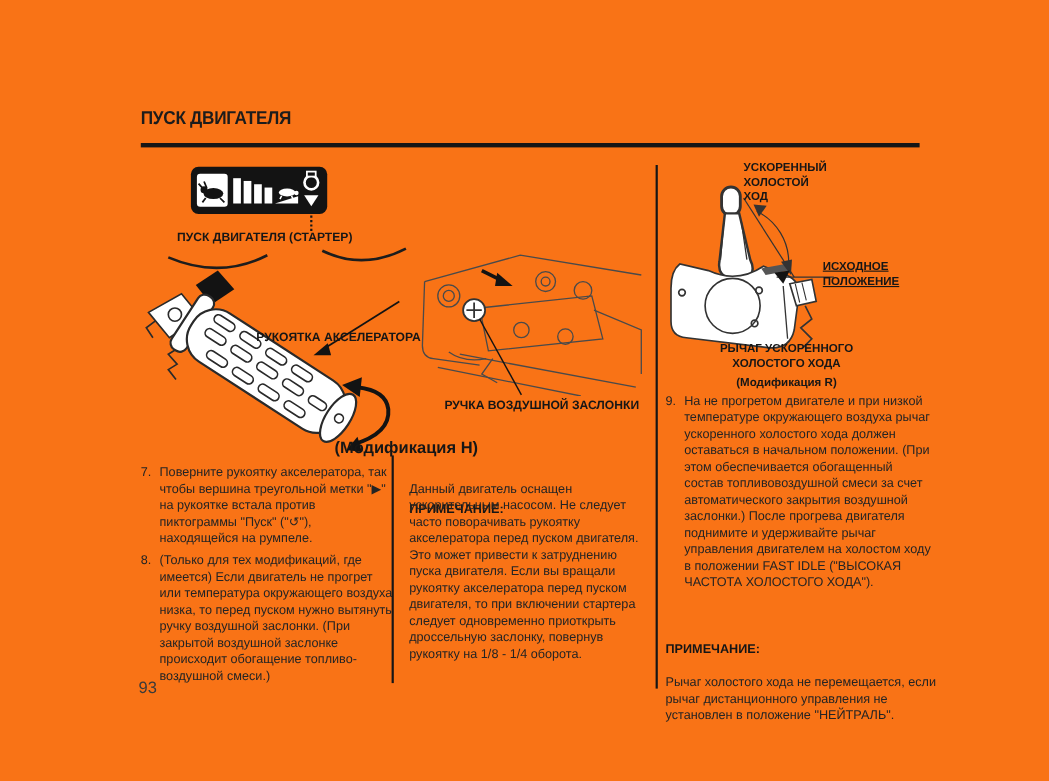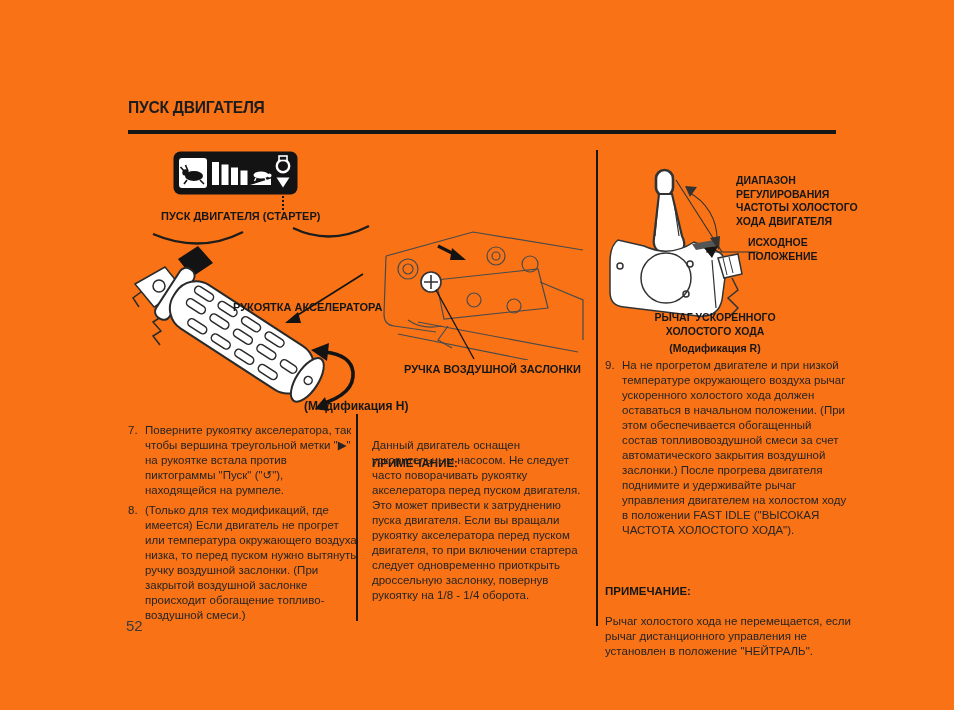--- a/index.html
+++ b/index.html
@@ -16,21 +16,21 @@
   .lbl{font-size:11px;font-weight:bold;line-height:1.28;color:#161616;white-space:nowrap;text-align:right;}
   .lbl-sm{font-size:10.5px;font-weight:bold;line-height:1.3;color:#161616;}
   .pre{white-space:pre-line;}
   .body-txt{font-size:11.5px;line-height:15px;color:#242424;}
   .step{display:flex;}
   .step .num{width:17px;flex:0 0 17px;}
   .step .txt{flex:1;}
   .note-h{font-size:11.5px;font-weight:bold;line-height:15px;color:#161616;margin-top:33px;}
   .vdiv{width:2px;background:#161616;}
   .dash{border-left:2px dotted #161616;width:0;}
-  .caption{font-size:12px;font-weight:bold;color:#161616;}
+  .caption{font-size:15px;font-weight:bold;color:#161616;}
   .pagenum{font-size:15px;color:#3a3a3a;}
   .center{text-align:center;}
   svg{display:block;}
 </style>
 </head>
 <body>
 
 <div class="page">
 
   <div class="abs title" style="left:128px;top:98px;">ПУСК ДВИГАТЕЛЯ</div>
@@ -192,33 +192,32 @@
       <path d="M82 34 A 52 52 0 0 1 111 82" fill="none" stroke="#333333" stroke-width="1.1"></path>
       <polygon points="113,92 104,80 114,78" fill="#333333"></polygon>
       <polygon points="79,28 91,29 84,39" fill="#333333"></polygon>
     </g>
 
     <polygon points="98,90 112,88 106,100" fill="#131313"></polygon>
 
     <line x1="106" y1="102" x2="110" y2="150" stroke="#333333" stroke-width="1.2"></line>
   </svg>
 
-  <div class="abs lbl-sm pre" style="left:736px;top:174px;">ДИАПАЗОН
-РЕГУЛИРОВАНИЯ
-ЧАСТОТЫ ХОЛОСТОГО
-ХОДА ДВИГАТЕЛЯ</div>
-  <div class="abs lbl-sm pre" style="left:748px;top:236px;">ИСХОДНОЕ
+  <div class="abs lbl-sm pre" style="left:676px;top:146px;">УСКОРЕННЫЙ
+ХОЛОСТОЙ
+ХОД</div>
+  <div class="abs lbl-sm pre" style="left:748px;top:236px;text-decoration:underline;">ИСХОДНОЕ
 ПОЛОЖЕНИЕ</div>
   <div class="abs lbl-sm pre center" style="left:630px;top:311px;width:170px;">РЫЧАГ УСКОРЕННОГО
 ХОЛОСТОГО ХОДА</div>
   <div class="abs caption center" style="left:630px;top:342px;width:170px;font-size:10.5px;">(Модификация R)</div>
 
   <div class="abs body-txt step" style="left:605px;top:358px;width:245px;">
     <span class="num">9.</span>
     <span class="txt">На не прогретом двигателе и при низкой температуре окружающего воздуха рычаг ускоренного холостого хода должен оставаться в начальном положении. (При этом обеспечивается обогащенный состав топливовоздушной смеси за счет автоматического закрытия воздушной заслонки.) После прогрева двигателя поднимите и удерживайте рычаг управления двигателем на холостом ходу в положении FAST IDLE ("ВЫСОКАЯ ЧАСТОТА ХОЛОСТОГО ХОДА").</span>
   </div>
 
   <div class="abs note-h" style="left:605px;top:551px;">ПРИМЕЧАНИЕ:</div>
   <div class="abs body-txt" style="left:605px;top:566px;width:250px;margin-top:48px;">Рычаг холостого хода не перемещается, если рычаг дистанционного управления не установлен в положение "НЕЙТРАЛЬ".</div>
 
-  <div class="abs pagenum" style="left:126px;top:617px;">52</div>
+  <div class="abs pagenum" style="left:126px;top:617px;">93</div>
 
 </div>
 
 </body></html>

